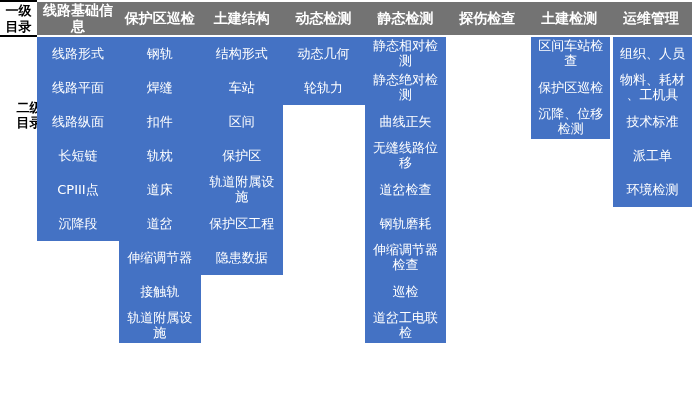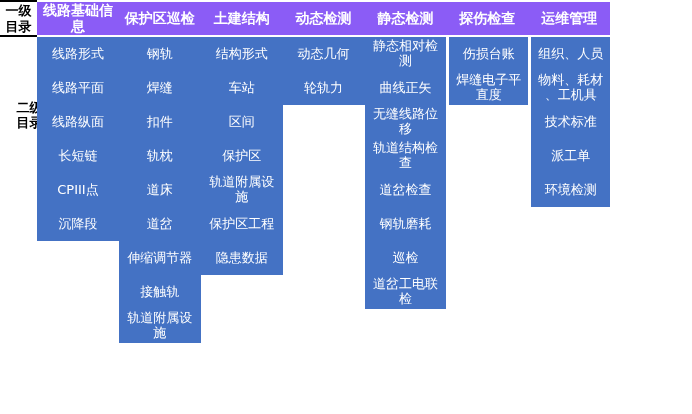--- a/index.html
+++ b/index.html
@@ -24,21 +24,21 @@
   }
   .row-label.l1 { top: 2px;  height: 33px; }
   .row-label.l2 { top: 96px; height: 38px; margin-left: 11px; }
   
   .grid {
     position: absolute; left: 37px; top: 2px; width: 655px;
     display: flex; align-items: flex-start;
   }
   .col { width: 81.875px; flex: 0 0 81.875px; display: flex; flex-direction: column; }
   .col-header {
-    height: 33px; background: #8b5cf6; color: #ffffff;
+    height: 33px; background: #737373; color: #ffffff;
     font-size: 14px; font-weight: bold;
     display: flex; align-items: center; justify-content: center;
     text-align: center; line-height: 1.1; padding: 0 2px; box-sizing: border-box;
     line-break: anywhere;
   }
   .col-items { background: #4472C4; margin-top: 2px; }
   
   .col.gapped .col-items { margin-left: 3px; }
   .cell {
     height: 34px; color: #ffffff; font-size: 13px;
@@ -101,34 +101,39 @@
         <div class="col-header">动态检测</div>
         <div class="col-items">
           <div class="cell">动态几何</div>
           <div class="cell">轮轨力</div>
         </div>
       </div>
       <div class="col">
         <div class="col-header">静态检测</div>
         <div class="col-items">
           <div class="cell">静态相对检测</div>
+          <div class="cell">静态绝对检测</div>
           <div class="cell">曲线正矢</div>
           <div class="cell">无缝线路位移</div>
-          <div class="cell">轨道结构检查</div>
           <div class="cell">道岔检查</div>
           <div class="cell">钢轨磨耗</div>
+          <div class="cell">伸缩调节器检查</div>
           <div class="cell">巡检</div>
           <div class="cell">道岔工电联检</div>
         </div>
       </div>
       <div class="col gapped">
         <div class="col-header">探伤检查</div>
+      </div>
+      <div class="col gapped">
+        <div class="col-header">土建检测</div>
         <div class="col-items">
-          <div class="cell">伤损台账</div>
-          <div class="cell">焊缝电子平直度</div>
+          <div class="cell">区间车站检查</div>
+          <div class="cell">保护区巡检</div>
+          <div class="cell">沉降、位移检测</div>
         </div>
       </div>
       <div class="col gapped">
         <div class="col-header">运维管理</div>
         <div class="col-items">
           <div class="cell">组织、人员</div>
           <div class="cell">物料、耗材、工机具</div>
           <div class="cell">技术标准</div>
           <div class="cell">派工单</div>
           <div class="cell">环境检测</div>

